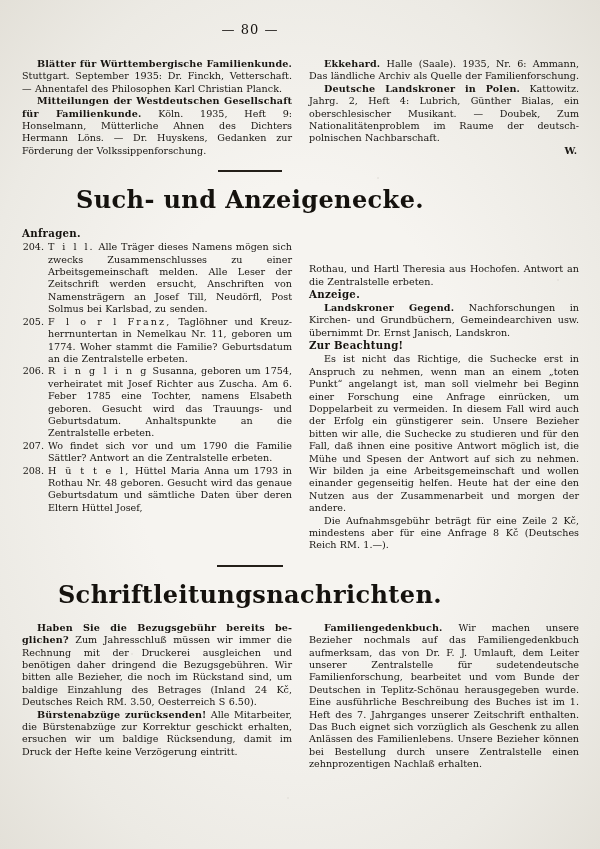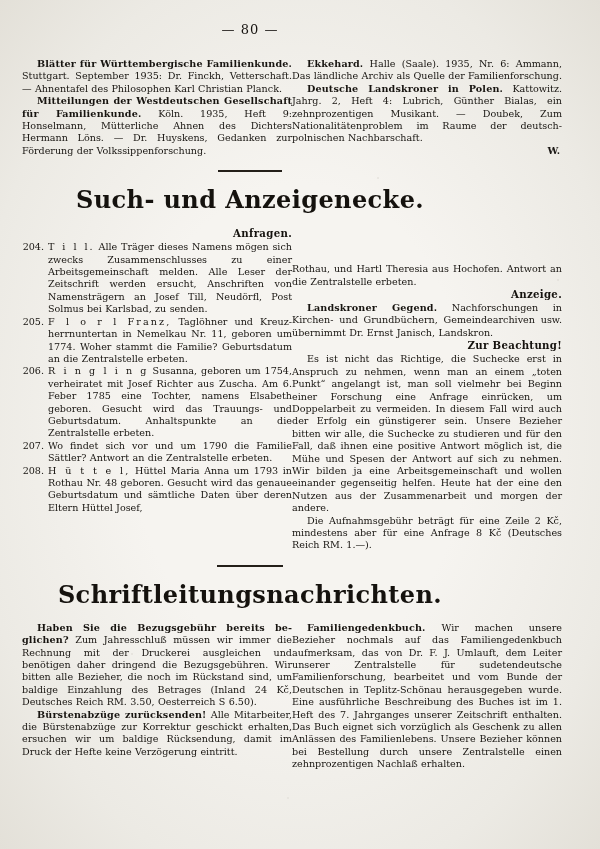--- a/index.html
+++ b/index.html
@@ -48,20 +48,21 @@
     letter-spacing: 1px;
     padding-top: 22px;
     padding-bottom: 21px;
     color: #161310;
     font-family: "DejaVu Serif", "Liberation Serif", serif;
   }
 
   
   .cols {
     display: flex;
+    gap: 17px;
     align-items: flex-start;
   }
   .col {
     width: 270px;
     flex: 0 0 270px;
   }
 
   
   .fr {
     font-family: "DejaVu Serif", "Liberation Serif", serif;
@@ -103,21 +104,21 @@
     font-size: 24px;
     letter-spacing: 0.4px;
     text-align: center;
     margin: 0 0 13px 0;
     color: #15120e;
   }
   h3.sub {
     font-family: "DejaVu Serif", "Liberation Serif", serif;
     font-weight: bold;
     font-size: 10.2px;
-    text-align: right;
+    text-align: left;
     margin: 0 0 2px 0;
     letter-spacing: .3px;
     color: #15120e;
   }
   h3.sub.gap { margin-top: 0; }
 
   
   ol.queries {
     list-style: none;
     margin: 0;
@@ -160,21 +161,21 @@
 
   <div class="folio">— 80 —</div>
 
   <div class="cols">
     <div class="col">
       <p class="fr"><b class="lead">Blätter für Württembergische Familien­kunde.</b><span> Stuttgart. September 1935: Dr. Finckh, Vetterschaft. — Ahnentafel des Philo­sophen Karl Christian Planck.</span></p>
       <p class="fr"><b class="lead">Mitteilungen der Westdeutschen Gesell­schaft für Familienkunde.</b><span> Köln. 1935, Heft 9: Honselmann, Mütterliche Ahnen des Dichters Hermann Löns. — Dr. Huyskens, Gedanken zur Förderung der Volkssippenforschung.</span></p>
     </div>
     <div class="col">
       <p class="fr"><b class="lead">Ekkehard.</b><span> Halle (Saale). 1935, Nr. 6: Ammann, Das ländliche Archiv als Quelle der Familienforschung.</span></p>
-      <p class="fr"><b class="lead">Deutsche Landskroner in Polen.</b><span> Katto­witz. Jahrg. 2, Heft 4: Lubrich, Günther Bialas, ein zehnprozentigen Musikant. — Doubek, Zum Nationalitätenproblem im Raume der deutsch-polnischen Nachbarschaft.</span></p>
+      <p class="fr"><b class="lead">Deutsche Landskroner in Polen.</b><span> Katto­witz. Jahrg. 2, Heft 4: Lubrich, Günther Bialas, ein oberschlesischer Musikant. — Doubek, Zum Nationalitätenproblem im Raume der deutsch-polnischen Nachbarschaft.</span></p>
       <div class="sig">W.</div>
     </div>
   </div>
 
   <div class="rule"></div>
 
   <h2 class="section">Such- und Anzeigenecke.</h2>
 
   <div class="cols">
 

